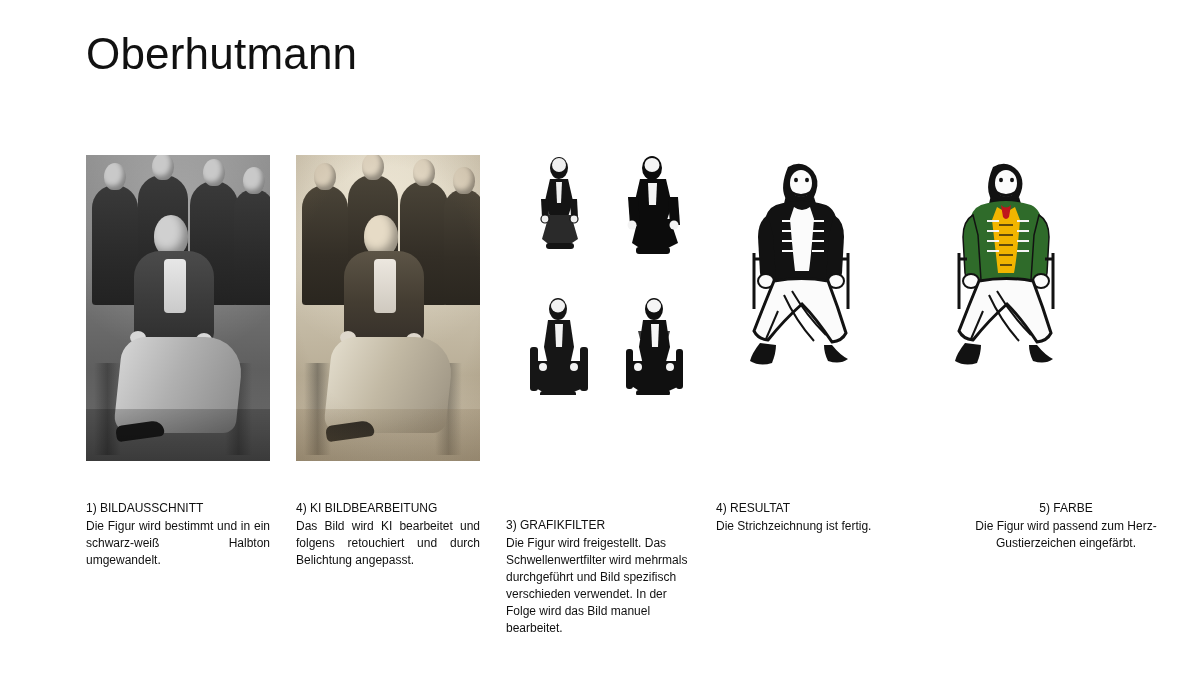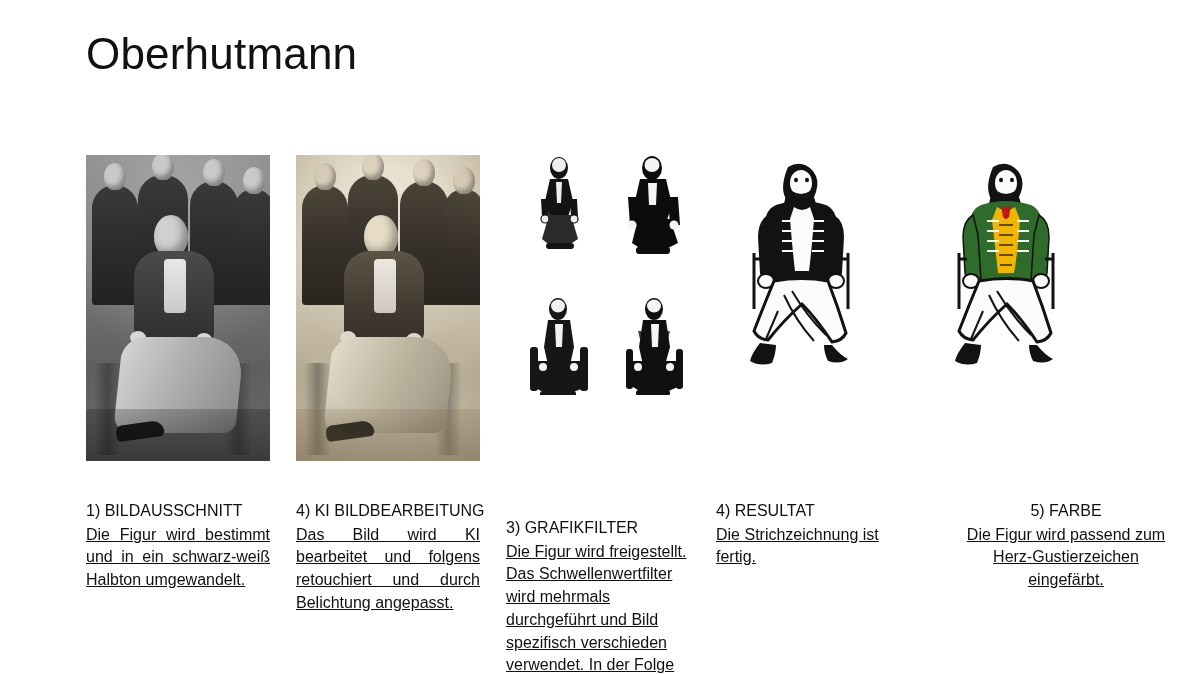--- a/index.html
+++ b/index.html
@@ -33,33 +33,32 @@
     position: absolute;
     top: 155px;
   }
   .step .figure {
     position: relative;
     overflow: hidden;
     background: transparent;
   }
   .step .caption {
     position: absolute;
-    font-size: 16px;
+    font-size: 12px;
     line-height: 1.42;
     color: #101010;
     text-align: justify;
   }
   .caption .cap-title {
     display: block;
     margin-bottom: 1px;
     white-space: nowrap;
   }
   .caption .cap-body {
     display: block;
-    text-decoration: underline;
   }
 
   
   #step-1 { left: 86px; }
   #step-2 { left: 296px; }
   #step-3 { left: 506px; }
   #step-4 { left: 716px; }
   #step-5 { left: 921px; }
 
   #step-1 .caption, #step-2 .caption { width: 184px; top: 345px; }

